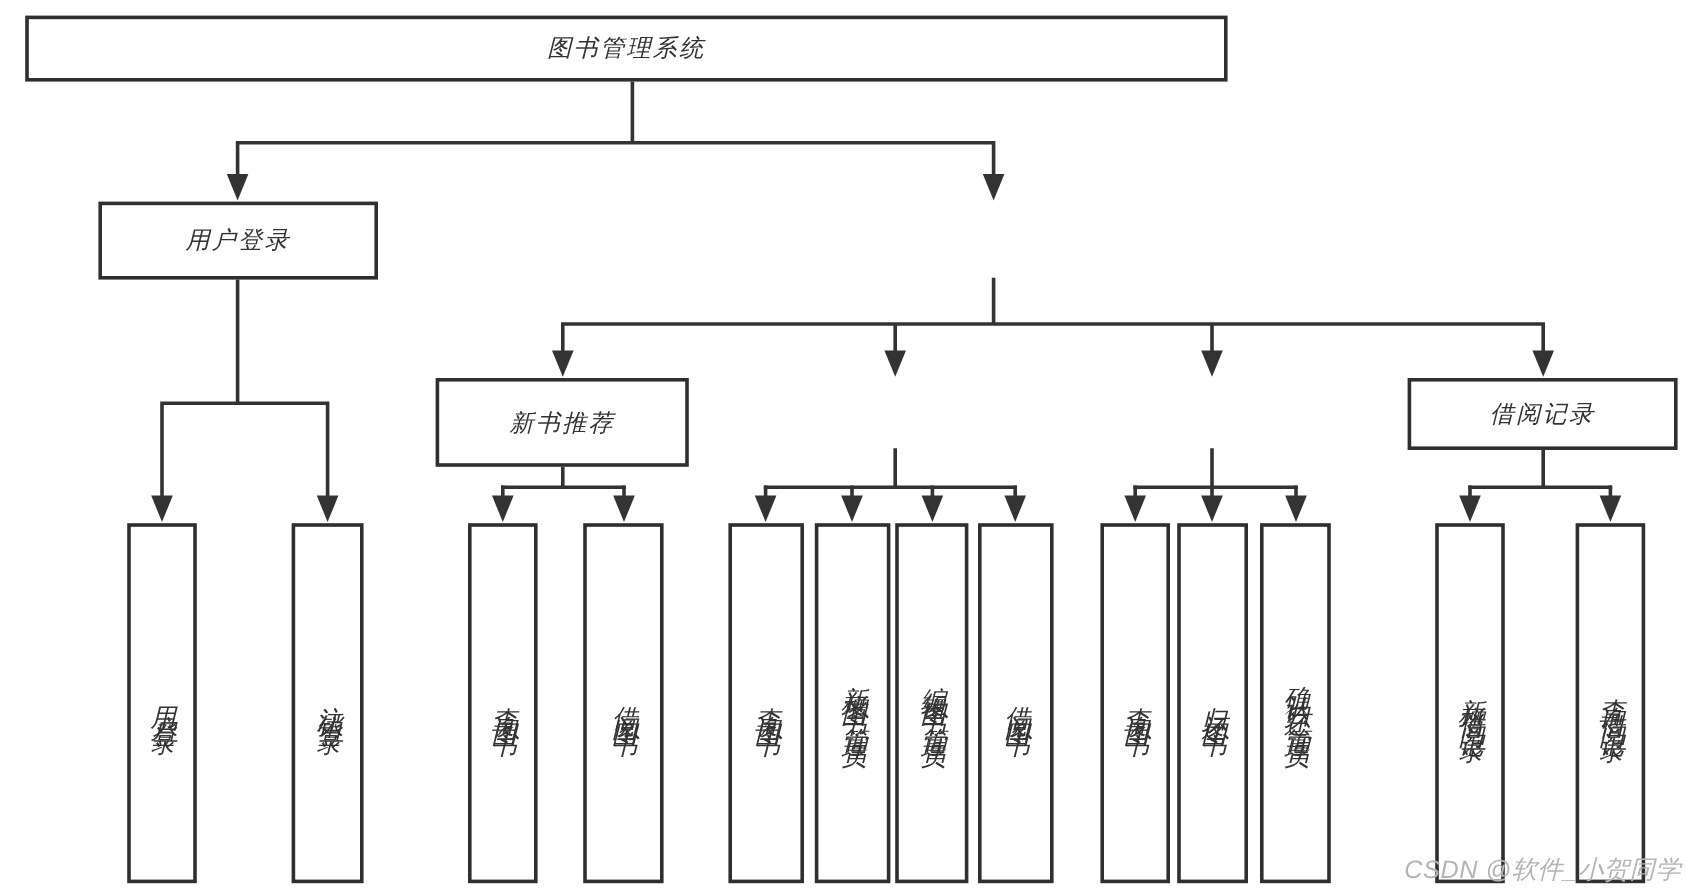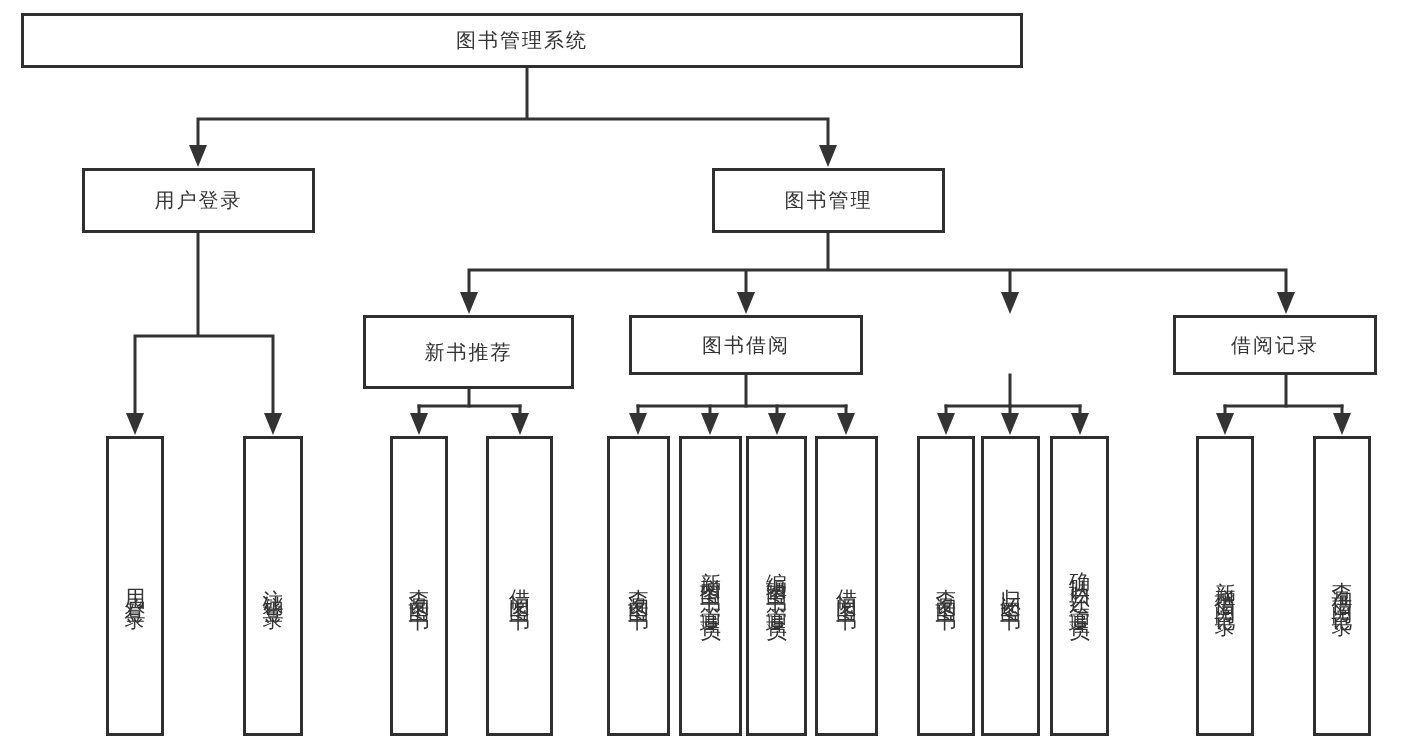--- a/index.html
+++ b/index.html
@@ -14,20 +14,21 @@
     padding: 0;
     background: var(--background);
     font-family: "Liberation Sans", "DejaVu Sans", sans-serif;
   }
   .canvas {
     position: relative;
     width: 1405px;
     height: 747px;
     background: var(--background);
     overflow: hidden;
+    font-style: italic;
   }
   .connectors {
     position: absolute;
     left: 0;
     top: 0;
     width: 1405px;
     height: 747px;
   }
   .node {
     position: absolute;
@@ -110,31 +111,25 @@
     </g>
   </svg>
 
   <div class="node" style="left:21px;top:13px;width:1002px;height:55px">
     <span>图书管理系统</span>
   </div>
 
   <div class="node" style="left:82px;top:168px;width:233px;height:65px">
     <span>用户登录</span>
   </div>
-  <div class="node" style="left:712px;top:168px;width:233px;height:65px">
-    <span>图书管理</span>
-  </div>
 
   <div class="node" style="left:363px;top:315px;width:211px;height:74px">
     <span>新书推荐</span>
   </div>
-  <div class="node" style="left:629px;top:315px;width:234px;height:60px">
-    <span>图书借阅</span>
-  </div>
-  <div class="node" style="left:1173px;top:315px;width:204px;height:60px">
+  <div class="node" style="left:1173px;top:315px;width:225px;height:60px">
     <span>借阅记录</span>
   </div>
 
   <div class="node leaf" style="left:106px;width:58px">
     <span class="vtext">用户登录</span>
   </div>
   <div class="node leaf" style="left:243px;width:60px">
     <span class="vtext">注销登录</span>
   </div>
 
@@ -168,14 +163,15 @@
     <span class="vtext">确认归还（管理员）</span>
   </div>
 
   <div class="node leaf" style="left:1196px;width:58px">
     <span class="vtext">新增借阅记录</span>
   </div>
   <div class="node leaf" style="left:1313px;width:58px">
     <span class="vtext">查询借阅记录</span>
   </div>
 
+  <div class="watermark">CSDN @软件_小贺同学</div>
 
 </div>
 
 </body></html>

